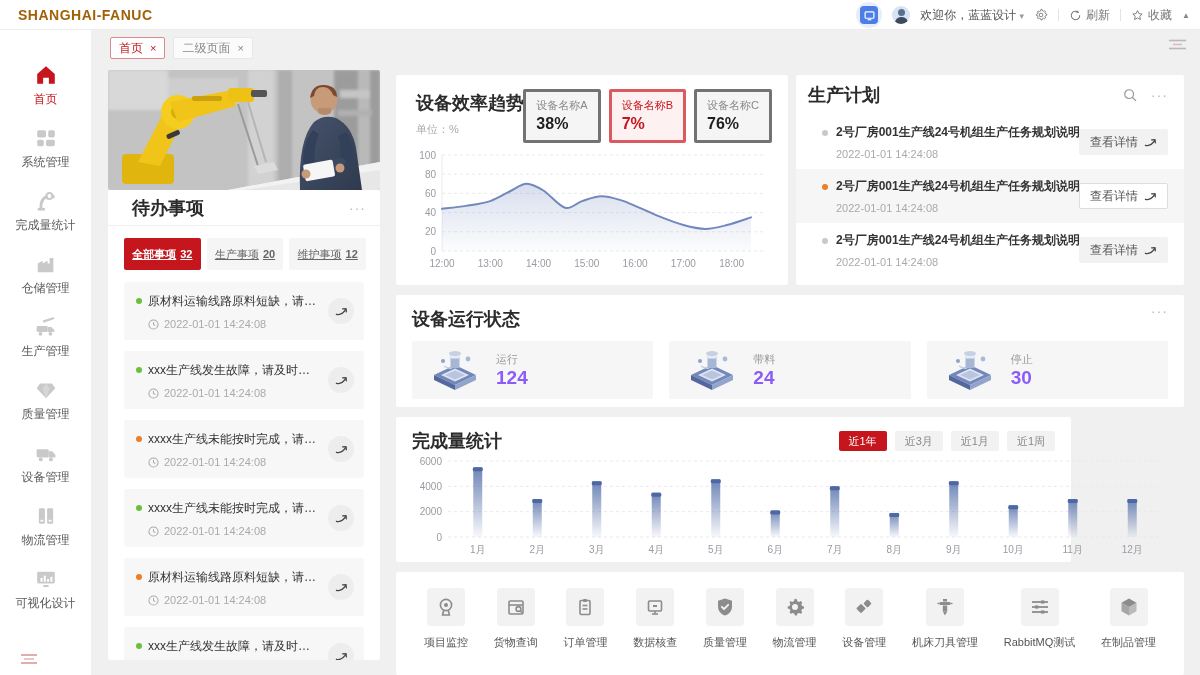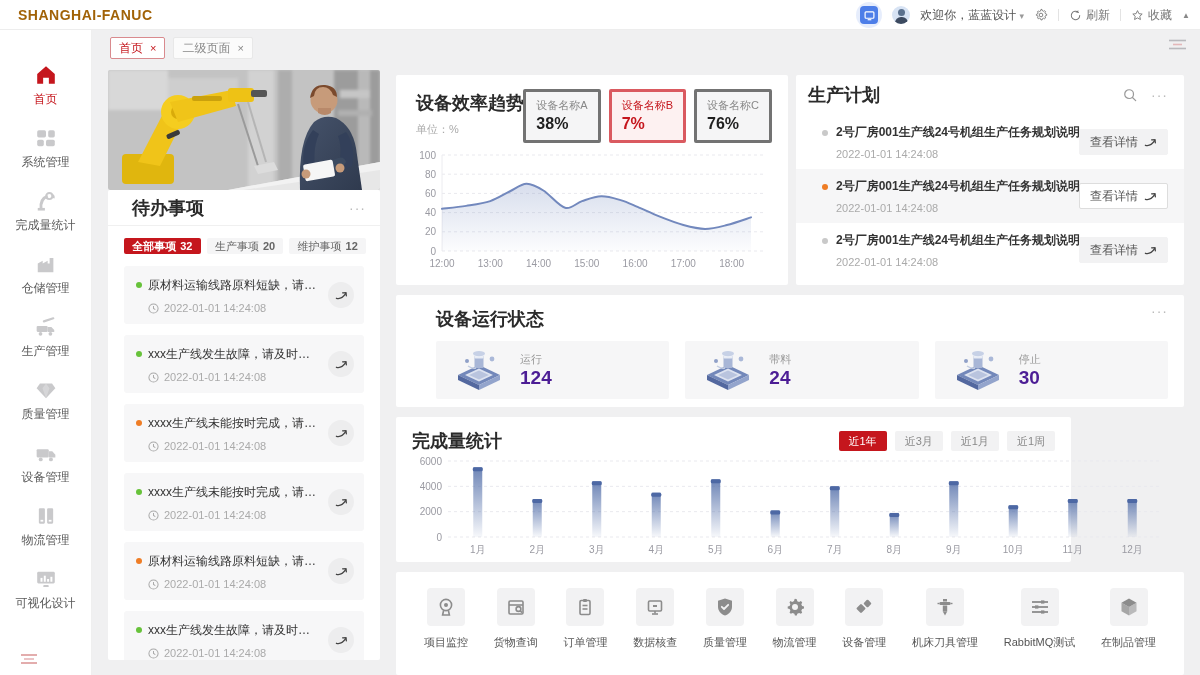--- a/index.html
+++ b/index.html
@@ -43,21 +43,21 @@
   .card-title { font-size:18px; font-weight:bold; color:#2b2b2b; }
   .more-dots { color:#bbb; font-size:14px; letter-spacing:1px; cursor:pointer; line-height:8px; }
 
   
   .hero { left:108px; top:70px; width:272px; height:120px; overflow:hidden; }
 
   
   .todo { left:108px; top:190px; width:272px; height:470px; overflow:hidden; }
   .todo-head { height:36px; display:flex; align-items:center; justify-content:space-between; padding:0 14px 0 24px; border-bottom:1px solid #f0f0f0; }
   .todo-tabs { display:flex; gap:6px; padding:12px 14px 10px 16px; }
-  .todo-tab { flex:1; height:16px; display:flex; align-items:center; justify-content:center; gap:4px; font-size:11px; background:#f5f5f6; color:#666; border-radius:2px; cursor:pointer; white-space:nowrap; }
+  .todo-tab { flex:1; height:32px; display:flex; align-items:center; justify-content:center; gap:4px; font-size:11px; background:#f5f5f6; color:#666; border-radius:2px; cursor:pointer; white-space:nowrap;text-decoration:underline; }
   .todo-tab.active { background:#c5161d; color:#fff; font-weight:bold; }
   .todo-list { padding:2px 16px 0 16px; display:flex; flex-direction:column; gap:11px; }
   .todo-item { position:relative; background:#f7f7f8; border-radius:3px; padding:11px 44px 10px 24px; cursor:pointer; }
   .dot { position:absolute; left:12px; top:16px; width:6px; height:6px; border-radius:50%; }
   .dot.green { background:#67c23a; } .dot.orange { background:#ef7d25; } .dot.gray { background:#c9c9c9; }
   .todo-item .txt { font-size:12px; color:#333; white-space:nowrap; overflow:hidden; text-overflow:ellipsis; }
   .time-row { margin-top:8px; display:flex; align-items:center; gap:5px; font-size:11px; color:#aaa; }
   .circle-arrow { position:absolute; right:10px; top:50%; margin-top:-13px; width:26px; height:26px; border-radius:50%; background:#ededee; display:flex; align-items:center; justify-content:center; color:#555; cursor:pointer; }
 
   
@@ -79,26 +79,26 @@
   .plan-head .tools { display:flex; align-items:center; gap:14px; color:#999; }
   .plan-row { position:relative; height:54px; padding:9px 100px 0 40px; cursor:pointer; }
   .plan-row.hl { background:#f6f6f7; }
   .plan-row .dot { left:26px; top:15px; }
   .plan-row .txt { font-size:12px; font-weight:bold; color:#333; white-space:nowrap; overflow:hidden; text-overflow:ellipsis; }
   .plan-row .tm { margin-top:7px; font-size:11px; color:#aaa; }
   .detail-btn { position:absolute; right:16px; top:50%; margin-top:-13px; height:26px; padding:0 10px; display:flex; align-items:center; gap:6px; font-size:12px; color:#555; background:#f2f2f3; border:1px solid #f2f2f3; border-radius:2px; cursor:pointer; white-space:nowrap; }
   .plan-row.hl .detail-btn { background:#fff; border-color:#ddd; }
 
   
-  .status { left:396px; top:295px; width:788px; height:112px;padding-left:24px; }
+  .status { left:396px; top:295px; width:788px; height:112px; }
   .status-head { display:flex; justify-content:space-between; padding:12px 16px 0 16px; }
   .status-row { display:flex; gap:16px; padding:10px 16px 0 16px; }
   .status-card { flex:1; height:58px; background:#f6f6f7; border-radius:2px; display:flex; align-items:center; padding-left:18px; gap:16px; cursor:pointer; }
   .status-card .lb { font-size:11px; color:#999; }
-  .status-card .vl { margin-top:0; font-size:19px; font-weight:bold; color:#4c1d95; }
+  .status-card .vl { margin-top:0; font-size:19px; font-weight:bold; color:#8b5cf6; }
 
   
   .completion { left:396px; top:417px; width:675px; height:145px; }
   .comp-head { display:flex; justify-content:space-between; align-items:center; padding:12px 16px 0 16px; }
   .filters { display:flex; gap:8px; }
   .filter { height:20px; padding:0 10px; display:flex; align-items:center; font-size:11px; background:#f2f2f3; color:#888; border-radius:2px; cursor:pointer; }
   .filter.active { background:#c5161d; color:#fff; }
   .comp-chart { position:absolute; left:16px; top:38px; }
 
   

